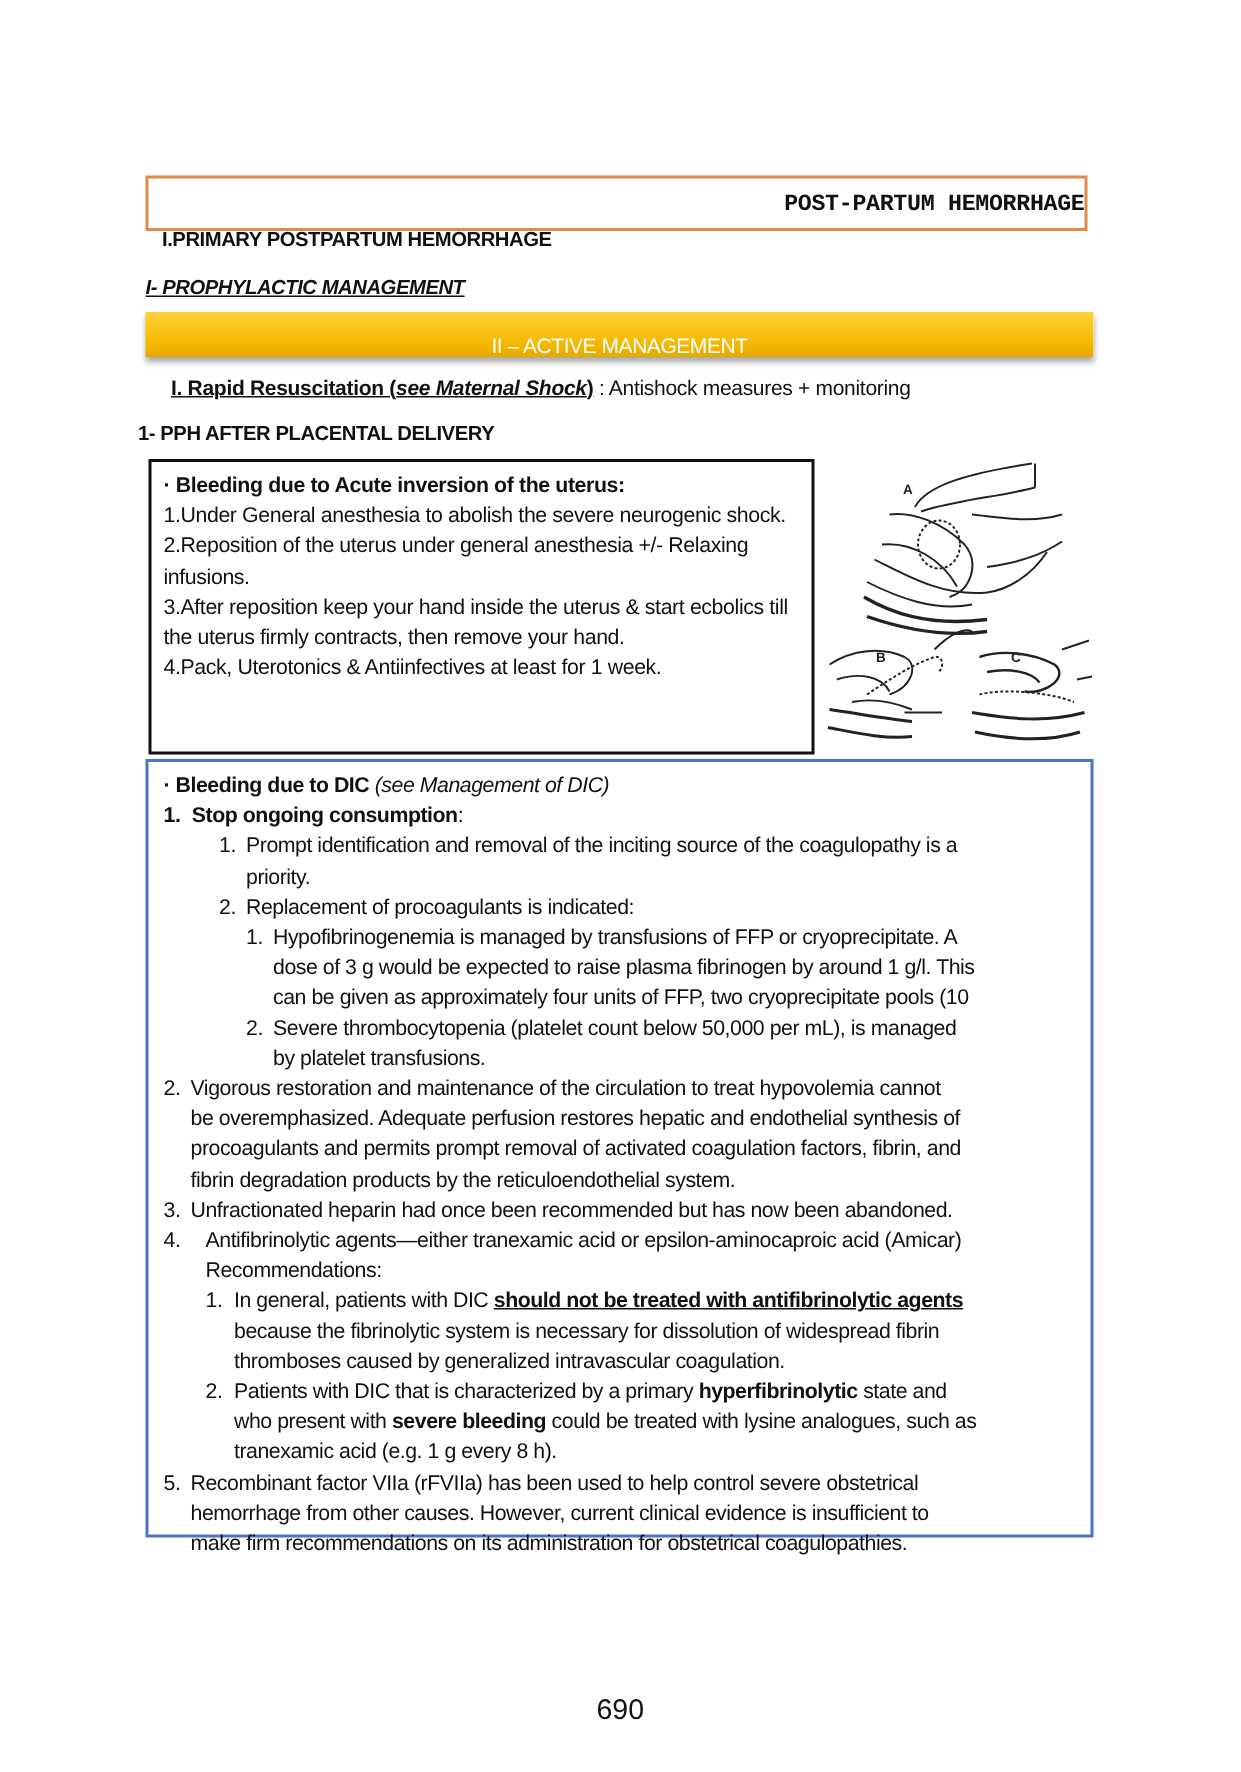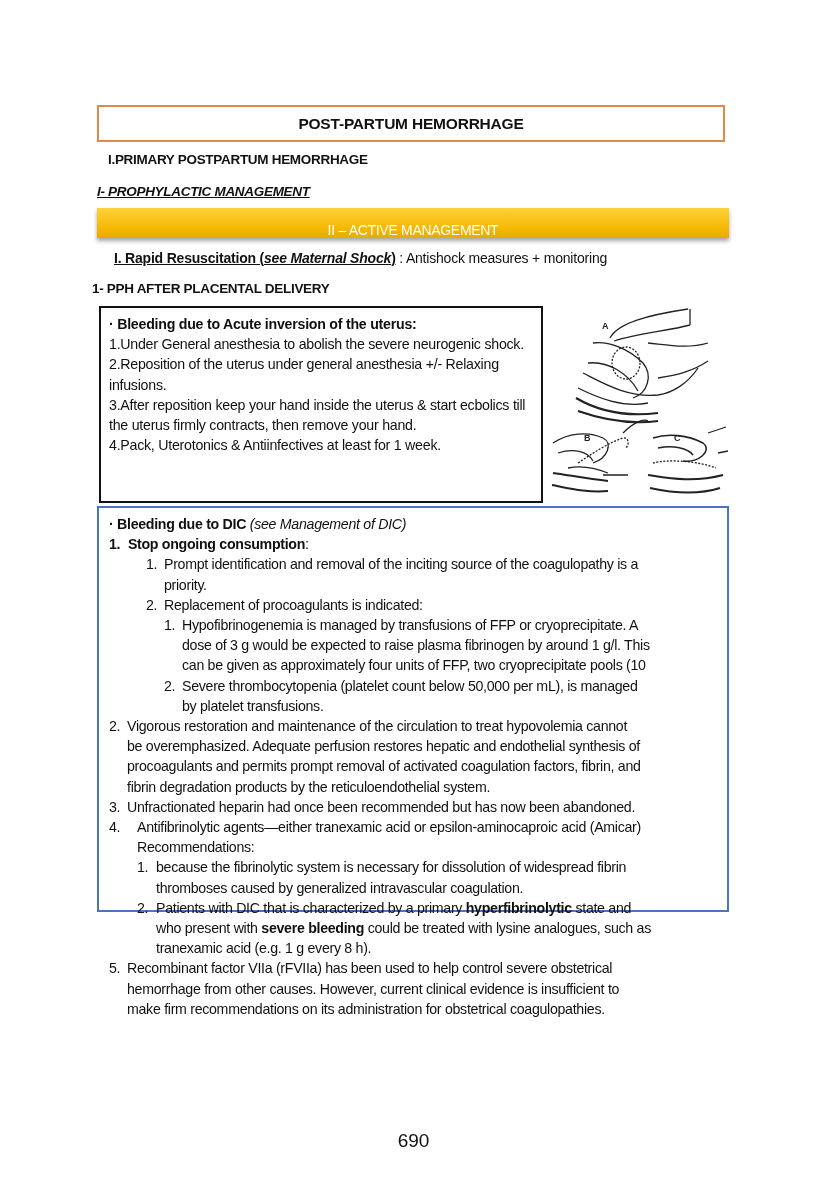--- a/index.html
+++ b/index.html
@@ -2,24 +2,24 @@
 <html><head>
 <meta charset="utf-8">
 <style>
   html, body { margin: 0; padding: 0; background: #ffffff; }
   body {
     width: 827px; height: 1181px; position: relative; overflow: hidden;
     font-family: "Liberation Sans", sans-serif; color: #111;
   }
   .abs { position: absolute; }
   .title-box {
-    left: 97px; top: 105px; width: 628px; height: 37px;
+    left: 97px; top: 117px; width: 628px; height: 37px;
     border: 2.5px solid #e08a4a; box-sizing: border-box;
-    display: flex; align-items: center; justify-content: center;
-    font-weight: bold; font-size: 15.5px; letter-spacing: -0.2px;
+    display: flex; align-items: center; justify-content: flex-end;
+    font-weight: bold; font-size: 15.5px; letter-spacing: -0.2px; font-family: Liberation Mono, monospace;
   }
   .primary-heading { left: 108px; top: 152px; font-size: 13.5px; font-weight: bold; letter-spacing: -0.3px; }
   .prophylactic {
     left: 97px; width: 630px; top: 184px; 
     font-size: 13.5px; font-weight: bold; text-decoration: underline; letter-spacing: -0.3px; font-style: italic;
   }
   .active-banner {
     left: 97px; top: 208px; width: 632px; height: 30px;
     background: linear-gradient(#ffd23a, #f4b800 70%, #e9a900);
     box-shadow: 0 3px 4px rgba(0,0,0,0.35);
@@ -31,21 +31,21 @@
   .resus .it { font-style: italic; }
   .pph-after { left: 92px; width: 630px; top: 281px; font-size: 13.5px; font-weight: bold; letter-spacing: -0.3px; }
   .inversion-box {
     left: 99px; top: 306px; width: 444px; height: 197px;
     border: 2px solid #111; box-sizing: border-box; padding: 6px 8px 0 8px;
     font-size: 14.2px; line-height: 20.2px; letter-spacing: -0.25px;
   }
   .inversion-box .hd { font-weight: bold; }
   .illustration { left: 548px; top: 303px; width: 182px; height: 198px; }
   .dic-box {
-    left: 97px; top: 506px; width: 632px; height: 406px;
+    left: 97px; top: 506px; width: 632px; height: 519px;
     border: 2.5px solid #4a74c4; box-sizing: border-box; padding: 6px 8px 0 10px;
     font-size: 14.2px; line-height: 20.2px; letter-spacing: -0.3px;
   }
   .dic-box .row { position: relative; }
   .num { position: absolute; }
   .b { font-weight: bold; }
   .u { text-decoration: underline; }
   .i { font-style: italic; }
   .page-num { left: 0; width: 827px; top: 1130px; text-align: center; font-weight: normal; font-size: 19px; }
 </style>
@@ -152,20 +152,21 @@
   </div>
 
   <div class="row" style="padding-left:28px">
     <span class="num" style="left:0">4.</span>
     <div>Antifibrinolytic agents—either tranexamic acid or epsilon-aminocaproic acid (Amicar)</div>
     <div>Recommendations:</div>
   </div>
 
   <div class="row" style="padding-left:47px">
     <span class="num" style="left:28px">1.</span>
+    <div><span>In general, patients with DIC </span><span class="b u">should not be treated with antifibrinolytic agents</span></div>
     <div>because the fibrinolytic system is necessary for dissolution of widespread fibrin</div>
     <div>thromboses caused by generalized intravascular coagulation.</div>
   </div>
 
   <div class="row" style="padding-left:47px">
     <span class="num" style="left:28px">2.</span>
     <div><span>Patients with DIC that is characterized by a primary </span><span class="b">hyperfibrinolytic</span><span> state and</span></div>
     <div><span>who present with </span><span class="b">severe bleeding</span><span> could be treated with lysine analogues, such as</span></div>
     <div>tranexamic acid (e.g. 1 g every 8 h).</div>
   </div>

